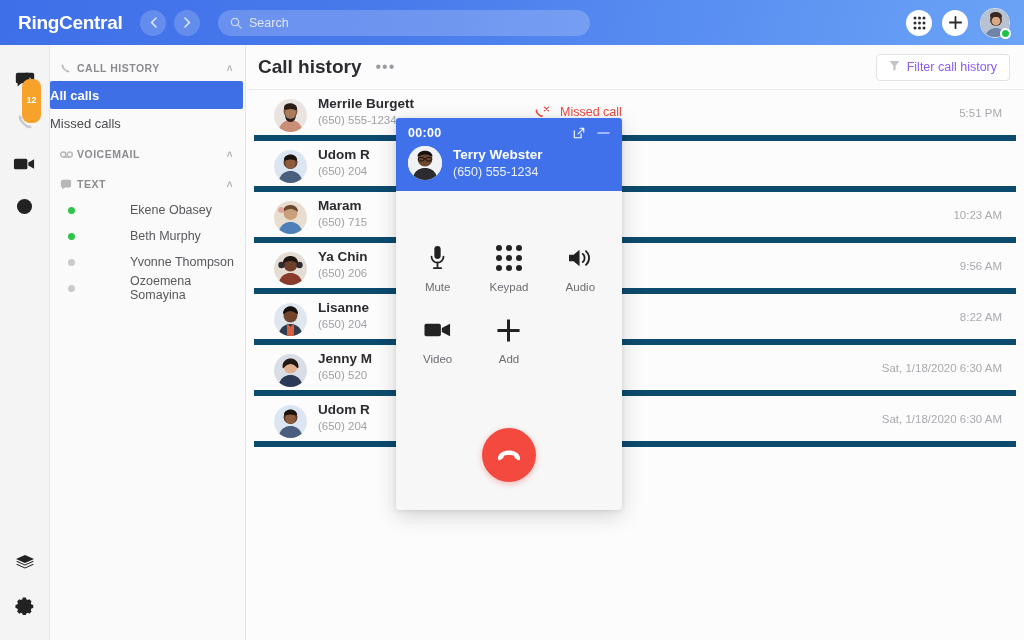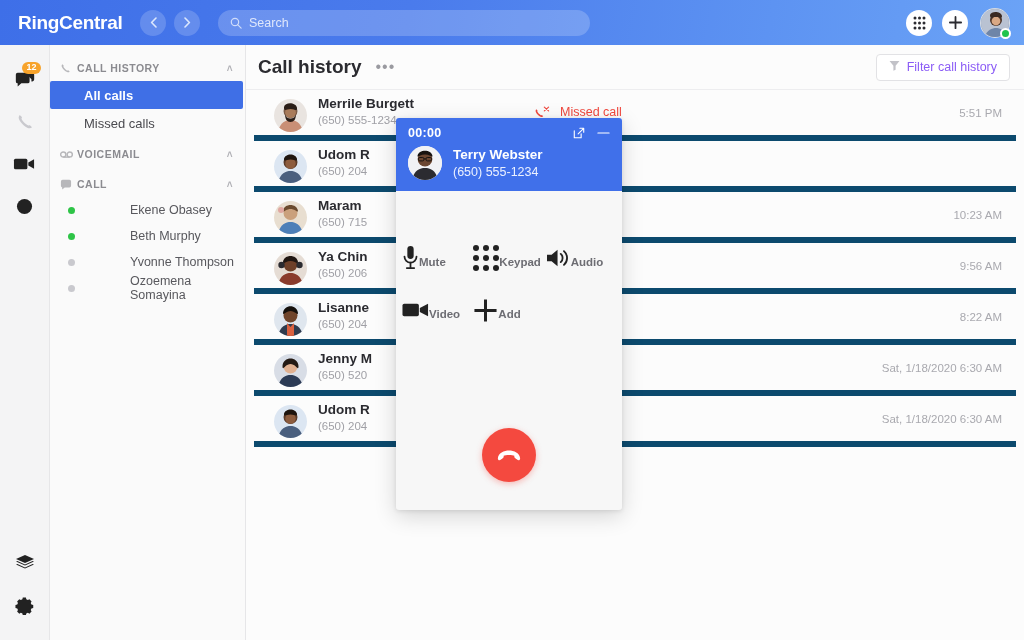--- a/index.html
+++ b/index.html
@@ -63,42 +63,42 @@
     background: #f4f4f5; border-right: 1px solid #e6e6e8;
     display: flex; flex-direction: column; align-items: center;
   }
   .railbtn {
     position: relative; width: 50px; height: 42px;
     display: flex; align-items: center; justify-content: center; cursor: pointer;
   }
   .rail .top-group { margin-top: 14px; }
   .rail .bottom-group { margin-top: auto; margin-bottom: 14px; }
   .badge {
-    position: absolute; top: 3px; right: 9px;
+    position: absolute; top: 20px; right: 9px;
     background: #f7a32b; color: #fff; font-size: 9px; font-weight: bold;
-    border-radius: 8px; padding: 1px 4px; line-height: 1.1; min-width: 16px;
+    border-radius: 8px; padding: 17px 4px; line-height: 1.1; min-width: 16px;
     text-align: center;
   }
 
   
   .sidebar {
     position: absolute; top: 45px; left: 50px; width: 196px; height: 595px;
     background: #fafafa; border-right: 1px solid #e6e6e8; padding-top: 6px;
   }
   .sec-head {
     display: flex; align-items: center; height: 26px; padding: 0 12px 0 10px;
     color: #8b8b90; font-size: 10.5px; font-weight: bold; letter-spacing: .5px;
     cursor: pointer; margin-top: 4px;
   }
   .sec-head .sec-ico { width: 17px; display:flex; align-items:center; opacity:.6; }
   .sec-head .sec-label { flex: 1; }
   .sec-head .chev { font-size: 10px; color:#b0b0b5; }
   .nav-item {
     height: 28px; display: flex; align-items: center;
-    padding-left: 34px; font-size: 13px; color: #4a4a4f; cursor: pointer;
+    font-size: 13px; color: #4a4a4f; cursor: pointer;
   }
   .nav-item.active {
     background: #3f6fe6; color: #fff; font-weight: bold;
     margin: 0 2px 0 0; border-radius: 2px;
   }
   .contact {
     height: 26px; display: flex; align-items: center;
     padding-left: 18px; font-size: 12.5px; color: #58585d; cursor: pointer; gap: 45px;
   }
   .dot { width: 7px; height: 7px; border-radius: 50%; margin-right: 10px; flex: none; }
@@ -162,21 +162,21 @@
   .cp-avatar {
     width: 34px; height: 34px; border-radius: 50%; overflow: hidden;
     background: #e8eaf0; margin-right: 11px; flex: none;
   }
   .cp-name { font-size: 13.5px; font-weight: bold; line-height: 1.3; }
   .cp-number { font-size: 12.5px; line-height: 1.35; color: #eaf0ff; }
   .cp-controls {
     margin-top: 52px; display: grid; grid-template-columns: repeat(3, 1fr);
     row-gap: 22px; padding: 0 6px;
   }
-  .ctrl { display: flex; flex-direction: row; align-items: center; cursor: pointer; font-weight: bold; }
+  .ctrl { display: flex; flex-direction: column; align-items: center; cursor: pointer; }
   .ctrl-ico { height: 30px; display: flex; align-items: center; justify-content: center; }
   .ctrl-label { margin-top: 8px; font-size: 11.5px; color: #6d6d73; }
   .hangup {
     position: absolute; left: 50%; transform: translateX(-50%); bottom: 28px;
     width: 54px; height: 54px; border-radius: 50%; background: #f4493f;
     display: flex; align-items: center; justify-content: center; cursor: pointer;
     box-shadow: 0 2px 6px rgba(244,73,63,.35);
   }
 
   .keypad-dots { display: grid; grid-template-columns: repeat(3, 6px); gap: 4px; }
@@ -321,21 +321,21 @@
       <span class="sec-label">VOICEMAIL</span>
       <span class="chev">˄</span>
     </div>
 
     <div class="sec-head">
       <span class="sec-ico">
         <svg width="12" height="11" viewBox="0 0 14 13">
           <path d="M1 3 A2 2 0 0 1 3 1 H11 A2 2 0 0 1 13 3 V8 A2 2 0 0 1 11 10 H5.5 L2.5 12.4 V10 A2 2 0 0 1 1 8 Z" fill="#8b8b90"></path>
         </svg>
       </span>
-      <span class="sec-label">CALL</span>
+      <span class="sec-label">TEXT</span>
       <span class="chev">˄</span>
     </div>
 
     <div class="contact">
       <span class="dot online"></span>
       <span>Ekene Obasey</span>
     </div>
     <div class="contact">
       <span class="dot online"></span>
       <span>Beth Murphy</span>

